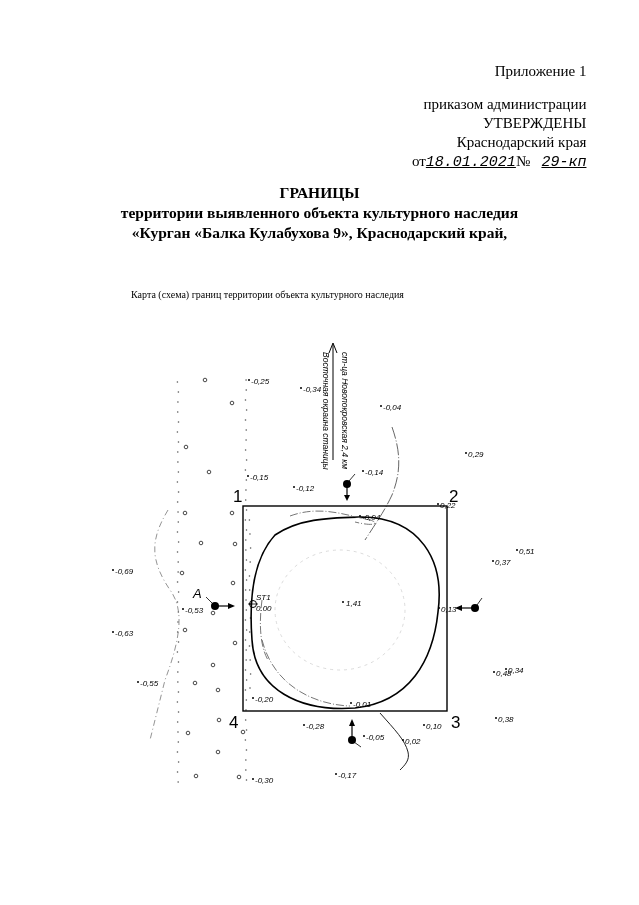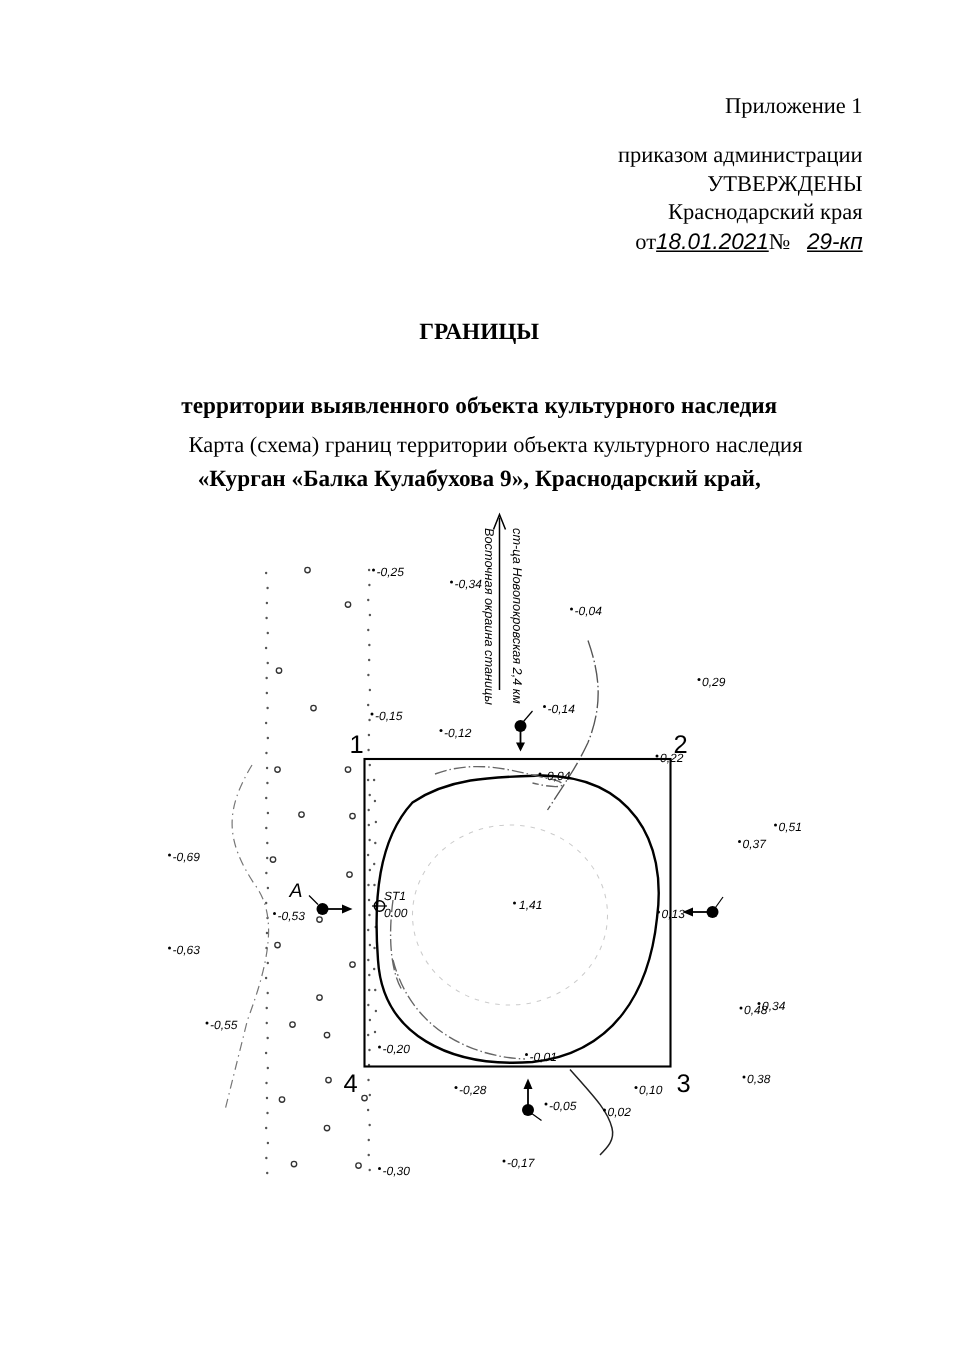--- a/index.html
+++ b/index.html
@@ -1,24 +1,24 @@
 <!DOCTYPE html>
 <html><head>
 <meta charset="utf-8">
 <style>
   html, body { margin:0; padding:0; background:#ffffff; }
   body { width:639px; height:905px; position:relative; overflow:hidden; font-family:"Liberation Serif", serif; color:#000; }
   .abs { position:absolute; white-space:nowrap; }
   .approval { left:412px; top:62px; font-size:15px; line-height:19px;text-align:right; }
   .approval div { white-space:nowrap; }
   .approval .gap { height:14px; }
-  .sig { font-family:Liberation Sans, sans-serif; font-style:italic; text-decoration:underline; }
+  .sig { font-family:Liberation Mono, monospace; font-style:italic; text-decoration:underline; }
   .title { left:0; width:639px; text-align:center; font-weight:bold; font-size:15.5px; line-height:20px; top:183px; }
-  .title div { white-space:nowrap;margin-top:29px; }
-  .subtitle { left:0; width:535px; text-align:right; top:289px; font-size:15px; }
+  .title div { white-space:nowrap; }
+  .subtitle { left:0; width:535px; text-align:center; top:289px; font-size:10px; }
   svg { position:absolute; left:0; top:0; }
   .lbl { font-family:"Liberation Sans", sans-serif; font-style:italic; font-size:8px; fill:#000; }
   .big { font-family:"Liberation Sans", sans-serif; font-size:17px; fill:#000; }
   .rot { font-family:"Liberation Sans", sans-serif; font-style:italic; font-size:8.5px; fill:#000; }
 </style>
 </head>
 <body>
 
 <div class="abs approval">
   <div>Приложение 1</div>

